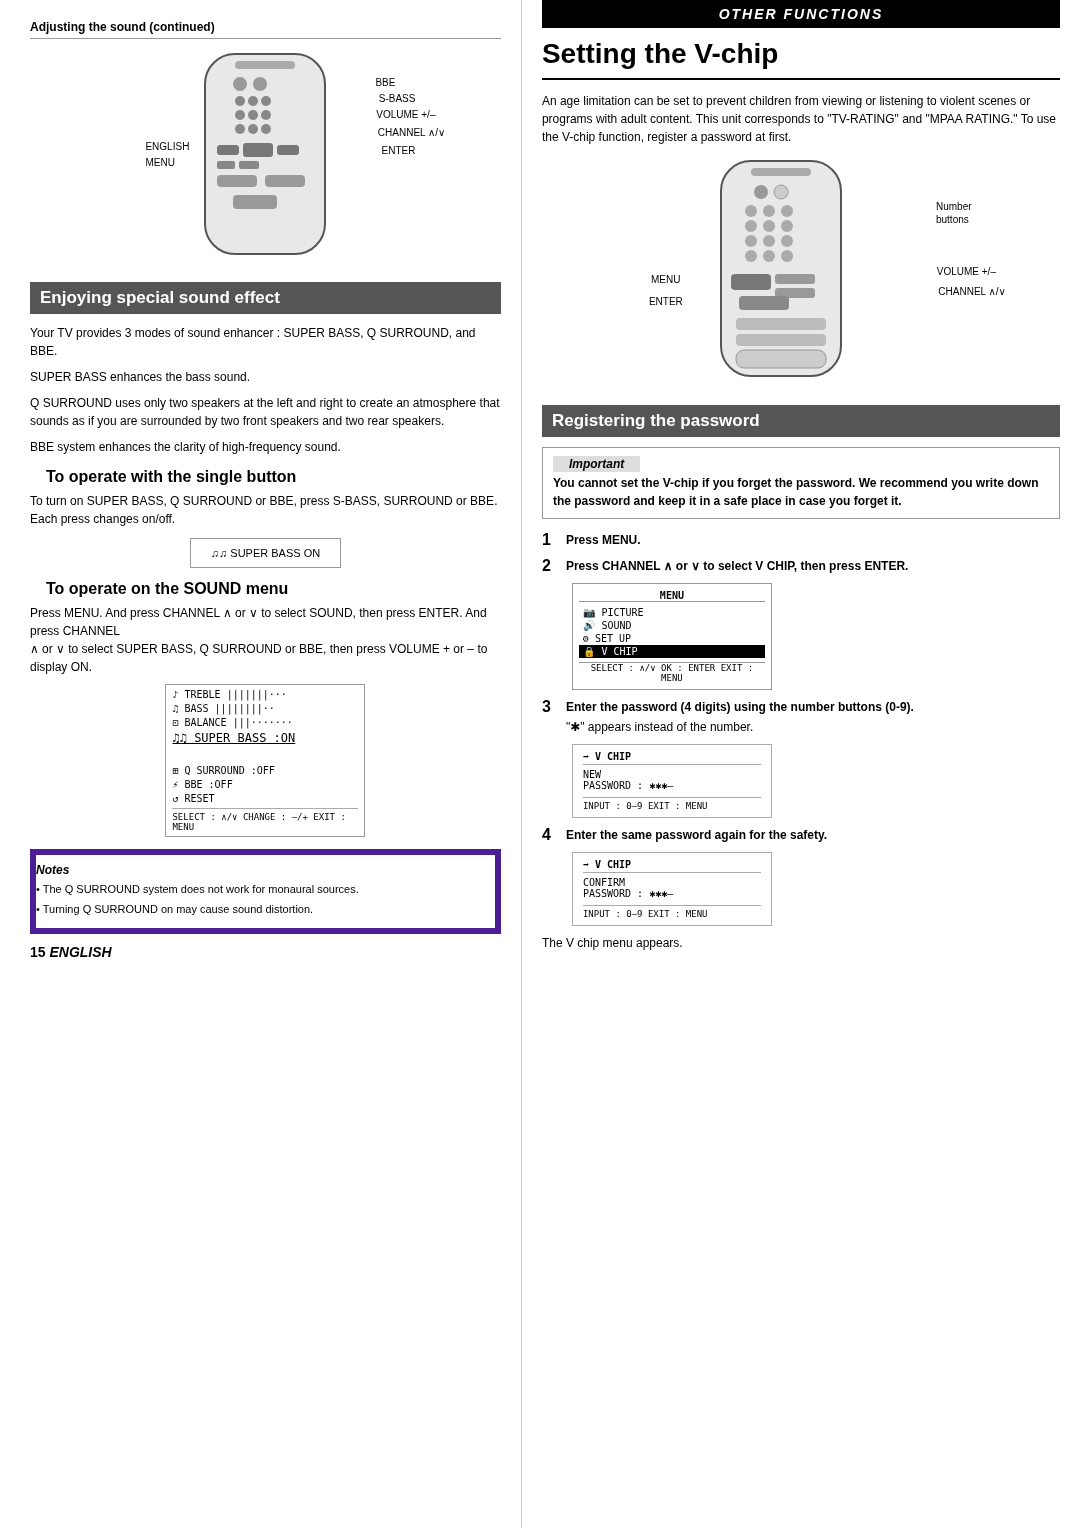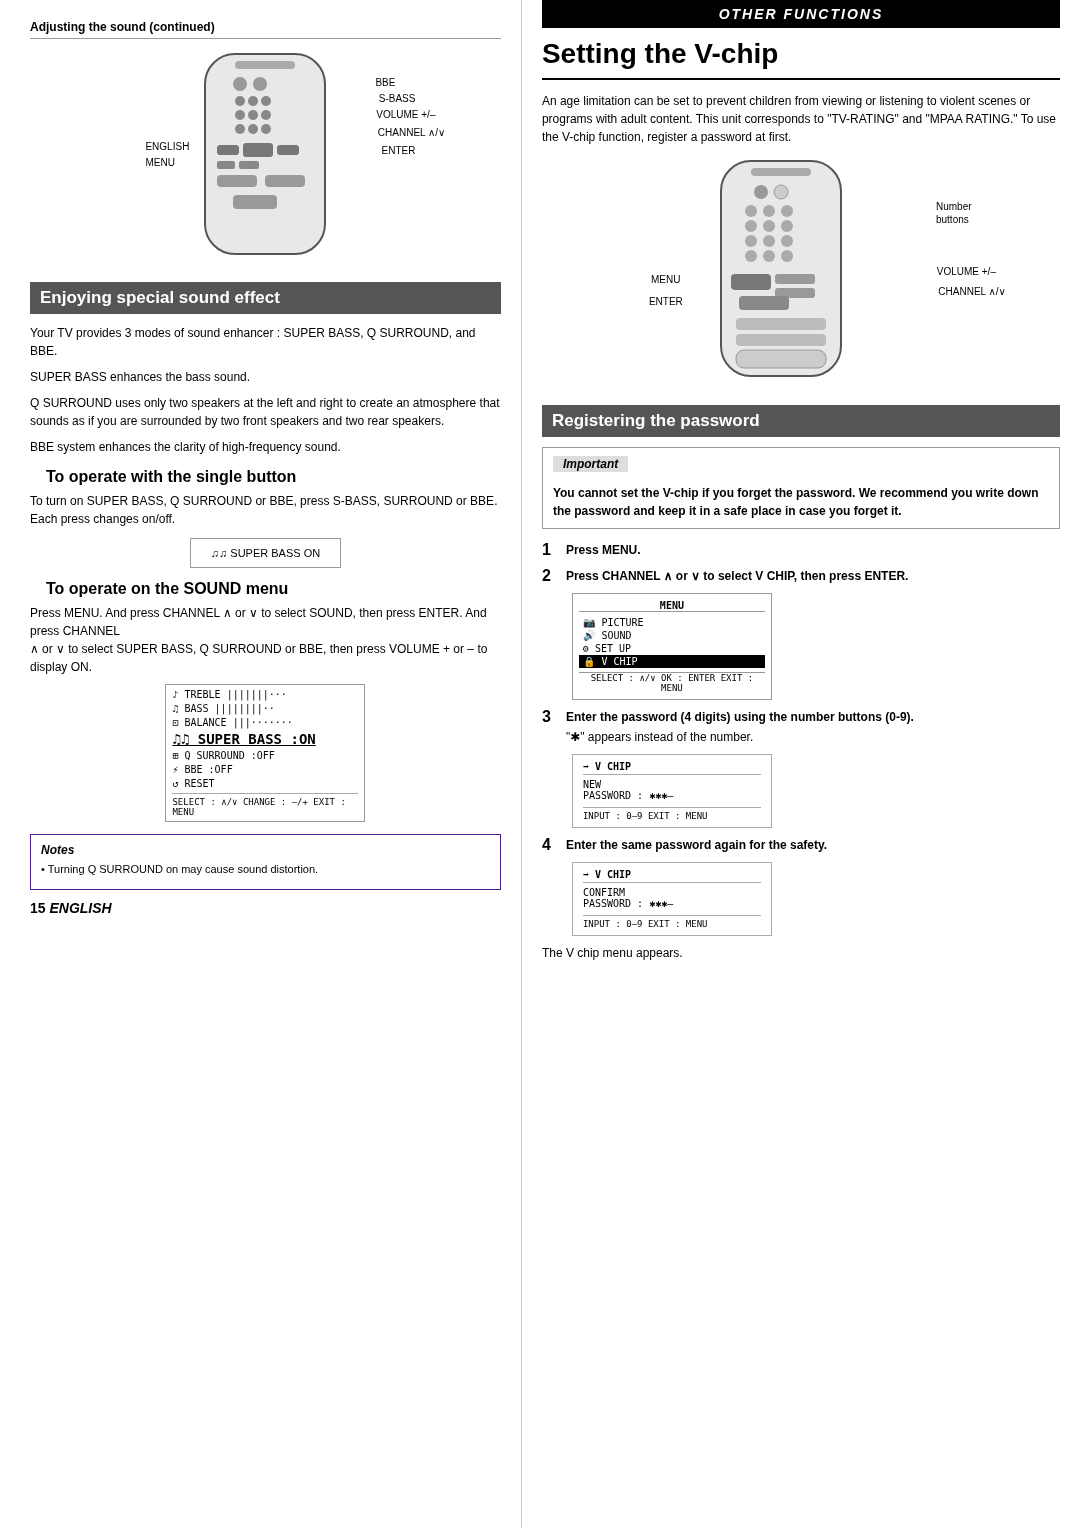--- a/index.html
+++ b/index.html
@@ -70,22 +70,22 @@
 
     
     .remote-wrapper {
       display: flex;
       justify-content: center;
       margin: 10px 0;
     }
 
     
     .notes-box {
-      border: 1px solid #4c1d95;
-      padding: 8px 10px;
+      border: 6px solid #4c1d95;
+      padding: 8px 0;
       margin-top: 12px;
     }
 
     .notes-title {
       font-style: italic;
       font-weight: bold;
       font-size: 12px;
       margin-bottom: 4px;
     }
 
@@ -98,24 +98,24 @@
     .important-box {
       border: 1px solid #999;
       padding: 8px 10px;
       margin-bottom: 12px;
     }
 
     .important-title {
       font-style: italic;
       font-weight: bold;
       font-size: 12px;
-      margin-bottom: 12px;
+      margin-bottom: 2px;
       background: #ddd;
       display: inline-block;
-      padding: 1px 10px;
+      padding: 1px 16px;
     }
 
     .important-box p {
       font-size: 12px;
       font-weight: bold;
       margin-bottom: 0;
     }
 
     
     .steps {
@@ -328,29 +328,30 @@
   <div class="subsection-heading">To operate on the SOUND menu</div>
   <p>
     <span>Press MENU.  And press CHANNEL ∧ or ∨ to select SOUND, then press ENTER. And press CHANNEL</span><br>
     <span>∧ or ∨ to select SUPER BASS, Q SURROUND or BBE, then press VOLUME + or – to display ON.</span>
   </p>
 
   <div class="sound-screen">
     <div style="font-size:10px; margin-bottom:3px; font-family:monospace;">♪  TREBLE    |||||||···</div>
     <div style="font-size:10px; margin-bottom:3px; font-family:monospace;">♫  BASS      ||||||||··</div>
     <div style="font-size:10px; margin-bottom:3px; font-family:monospace;">⊡  BALANCE   |||·······</div>
-    <div style="font-size:14px; margin-bottom:3px; font-family:monospace; font-weight:bold; text-decoration:underline;">♫♫ SUPER BASS :ON</div>
+    <div style="font-size:12px; margin-bottom:20px; font-family:monospace; font-weight:normal; text-decoration:underline;">♫♫ SUPER BASS :ON</div>
     <div style="font-size:10px; margin-bottom:3px; font-family:monospace;">⊞  Q SURROUND :OFF</div>
     <div style="font-size:10px; margin-bottom:3px; font-family:monospace;">⚡  BBE        :OFF</div>
     <div style="font-size:10px; margin-bottom:3px; font-family:monospace;">↺  RESET</div>
     <div style="border-top:1px solid #aaa; margin-top:4px; padding-top:3px; font-size:9px; font-family:monospace;">SELECT : ∧/∨   CHANGE : –/+   EXIT : MENU</div>
   </div>
 
   <div class="notes-box">
     <div class="notes-title">Notes</div>
+    <p>• The Q SURROUND system does not work for monaural sources.</p>
     <p>• Turning Q SURROUND on may cause sound distortion.</p>
   </div>
 
   <div class="page-number">
     <span>15</span> <em><span>ENGLISH</span></em>
   </div>
 </div>
 
 <div class="right-column">
 

